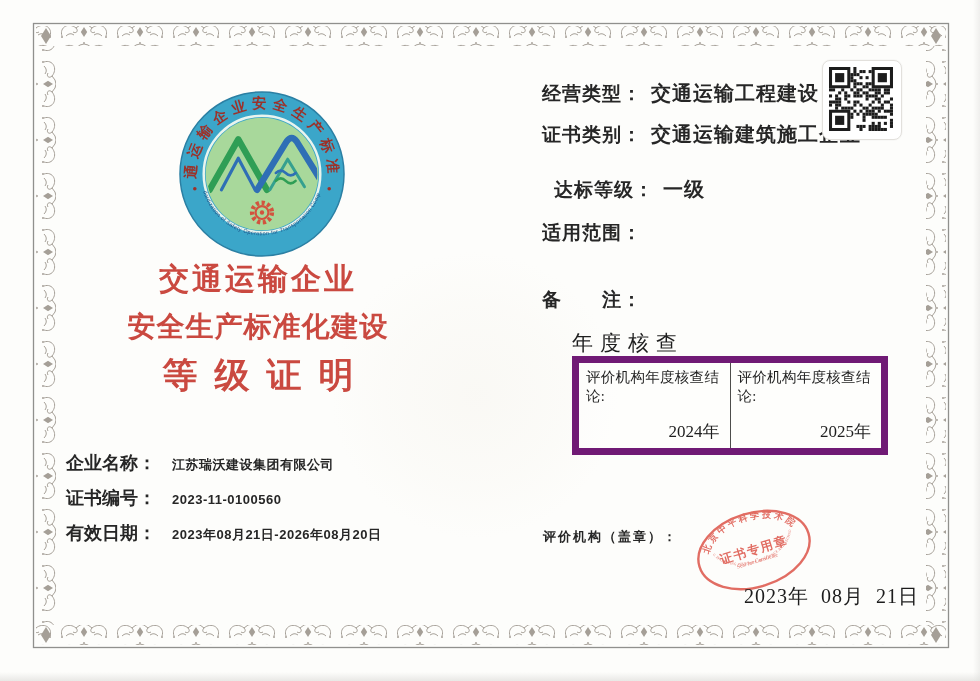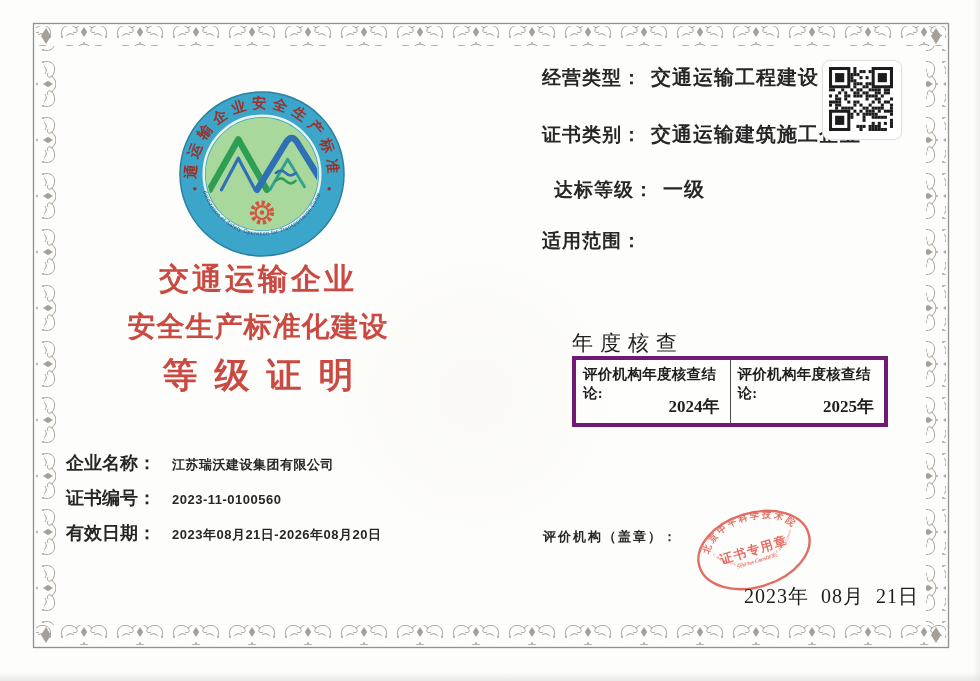--- a/index.html
+++ b/index.html
@@ -33,22 +33,22 @@
   .info-value{font-weight:bold;font-size:13px;letter-spacing:.5px;white-space:pre;margin-left:16px;}
   
   .field-row{left:542px;display:flex;align-items:baseline;white-space:pre;}
   .field-label{font-weight:bold;font-size:19px;letter-spacing:1px;}
   .field-value{font-weight:bold;font-size:20px;margin-left:9px;letter-spacing:1px;}
   .qr-card{left:822px;top:60px;width:78px;height:78px;background:#ffffff;
     border:1px solid #e2e0dc;border-radius:8px;box-shadow:0 0 0 1px rgba(0,0,0,.02);}
   .qr-card svg{position:absolute;left:6px;top:6px;}
   .annual-title{left:572px;top:329px;width:316px;text-align:left;
     font-family:"Liberation Serif",serif;font-size:21px;letter-spacing:7px;color:#1e1e1e;}
-  .annual-table{left:572px;top:356px;width:316px;height:71px;
-    border:4px solid #701a75;display:flex;box-sizing:border-box;background:rgba(255,255,255,.4);font-weight:bold;}
+  .annual-table{left:572px;top:356px;width:316px;height:99px;
+    border:7px solid #701a75;display:flex;box-sizing:border-box;background:rgba(255,255,255,.4);}
   .annual-cell{position:relative;flex:1;box-sizing:border-box;}
   .annual-cell.first{border-right:1.5px solid #4d4d4b;}
   .annual-cell-label{font-family:"Liberation Serif",serif;font-size:14.5px;
     padding:5px 4px 0 7px;color:#1e1e1e;letter-spacing:.3px;}
   .annual-cell-year{position:absolute;right:10px;bottom:5px;
     font-family:"Liberation Serif",serif;font-size:17px;color:#1e1e1e;}
   .evaluator-row{left:543px;top:527px;}
   .evaluator-label{font-weight:bold;font-size:13px;letter-spacing:2px;}
   .seal-wrap{left:686px;top:498px;width:136px;height:104px;}
   .issue-date{left:744px;top:583px;font-family:"Liberation Serif",serif;
@@ -162,34 +162,38 @@
     <div class="info-row">
       <span class="info-label">证书编号：</span>
       <span class="info-value">2023-11-0100560</span>
     </div>
     <div class="info-row">
       <span class="info-label">有效日期：</span>
       <span class="info-value">2023年08月21日-2026年08月20日</span>
     </div>
   </div>
 
-  <div class="abs field-row" style="top:64px;">
+  <div class="abs field-row" style="top:80px;">
     <span class="field-label">经营类型：</span>
     <span class="field-value">交通运输工程建设</span>
   </div>
   <div class="abs field-row" style="top:121px;">
     <span class="field-label">证书类别：</span>
     <span class="field-value">交通运输建筑施工企业</span>
   </div>
   <div class="abs field-row" style="top:176px;margin-left:12px;">
     <span class="field-label">达标等级：</span>
     <span class="field-value">一级</span>
   </div>
-  <div class="abs field-row" style="top:228px;">
+  <div class="abs field-row" style="top:220px;">
     <span class="field-label">适用范围：</span>
+    <span class="field-value"></span>
+  </div>
+  <div class="abs field-row" style="top:287px;">
+    <span class="field-label">备　　注：</span>
     <span class="field-value"></span>
   </div>
 
   <div class="abs qr-card">
     <svg width="64" height="64" viewBox="0 0 63 63" fill="#1c1c1c">
       <g>
         <path d="M0,0 h21 v21 h-21 z M3,3 v15 h15 v-15 z" fill-rule="evenodd"></path>
         <rect x="6" y="6" width="9" height="9"></rect>
         <path d="M42,0 h21 v21 h-21 z M45,3 v15 h15 v-15 z" fill-rule="evenodd"></path>
         <rect x="48" y="6" width="9" height="9"></rect>

